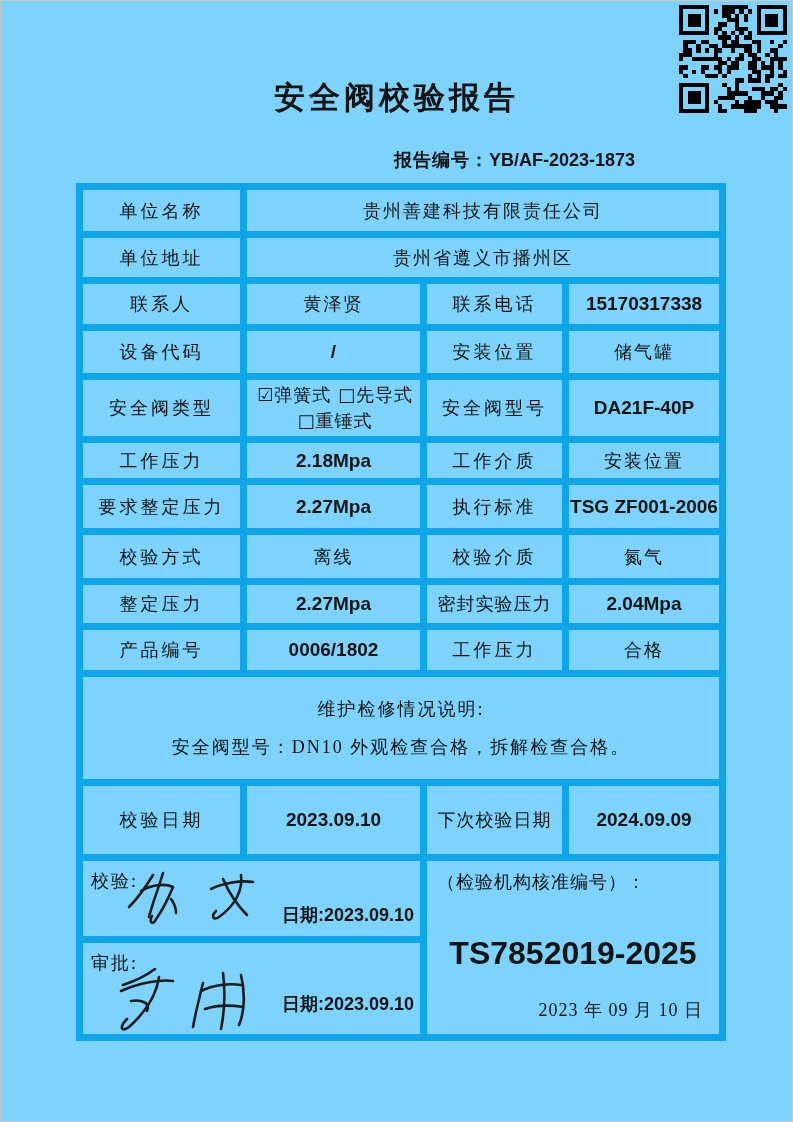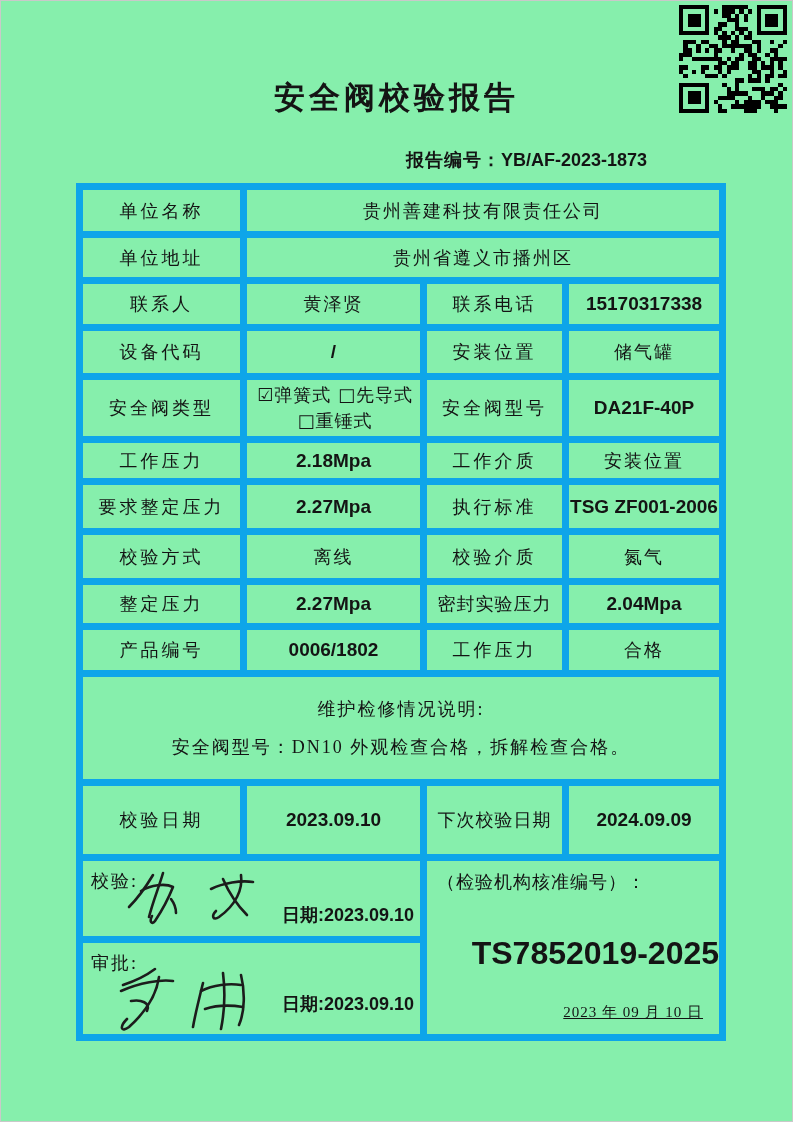--- a/index.html
+++ b/index.html
@@ -1,27 +1,27 @@
 <!DOCTYPE html>
 <html><head>
 <meta charset="utf-8">
 <style>
   * { margin:0; padding:0; box-sizing:border-box; }
   html,body { background:#e9e9e9; }
   .page {
     position:relative; width:793px; height:1122px; margin:0 auto;
-    background:#86efac; border:1px solid #c9c9c9; overflow:hidden;
+    background:#7dd3fc; border:1px solid #c9c9c9; overflow:hidden;
     font-family:"Liberation Serif","DejaVu Serif",serif; color:#141414;
   }
   .title {
     position:absolute; top:76px; left:0; width:100%;
     text-align:center; font-size:31px; font-weight:700; letter-spacing:4px;
   }
   .qr { position:absolute; top:4px; right:5px; width:108px; height:108px; }
-  .report-no { position:absolute; top:147px; right:145px; font-size:18px; white-space:nowrap; }
+  .report-no { position:absolute; top:147px; right:157px; font-size:18px; white-space:nowrap; }
   .report-no .rn-label { font-weight:600; letter-spacing:1px; }
   .report-no .rn-value { font-family:"Liberation Sans","DejaVu Sans",sans-serif; font-weight:700; }
 
   table.report-table {
     position:absolute; left:75px; top:182px; width:643px;
     border-collapse:collapse; table-layout:fixed;
   }
   .report-table td { border:7px solid #0ea5e9; text-align:center; vertical-align:middle; overflow:hidden; }
   .lbl   { font-size:18px; letter-spacing:3px; }
   .val-c { font-size:18px; letter-spacing:2px; }
@@ -36,23 +36,23 @@
   .sig-label { position:absolute; top:8px; left:8px; font-size:18px; letter-spacing:2px; }
   .sig-svg   { position:absolute; stroke:#1c1c1c; fill:none; stroke-linecap:round; stroke-linejoin:round; }
   .sig-svg-cal { left:36px; top:4px; }
   .sig-svg-app { left:24px; top:18px; }
   .sig-date { position:absolute; right:6px; font-family:"Liberation Sans","DejaVu Sans",sans-serif;
               font-weight:700; font-size:18px; }
   .sig-date-cal { bottom:9px; }
   .sig-date-app { bottom:18px; }
   .agency-cell   { position:relative; }
   .agency-label  { position:absolute; top:9px; left:10px; font-size:18px; letter-spacing:1px; text-align:left; }
-  .agency-number { position:absolute; top:74px; left:0; width:100%; text-align:right;
+  .agency-number { position:absolute; top:74px; left:0; width:100%; text-align:center;
                    font-family:"Liberation Sans","DejaVu Sans",sans-serif; font-weight:600; font-size:32px; }
-  .agency-date   { position:absolute; bottom:12px; right:16px; font-size:15px; letter-spacing:1px;text-decoration:underline; }
+  .agency-date   { position:absolute; bottom:12px; right:16px; font-size:18px; letter-spacing:1px; }
 </style>
 </head>
 <body>
 
 <div class="page">
 
   <div class="qr">
     <svg width="108" height="108" viewBox="0 0 108 108" fill="#000" shape-rendering="crispEdges">
         <rect x="0.00" y="0.00" width="4.32" height="4.32"></rect>
         <rect x="4.32" y="0.00" width="4.32" height="4.32"></rect>

